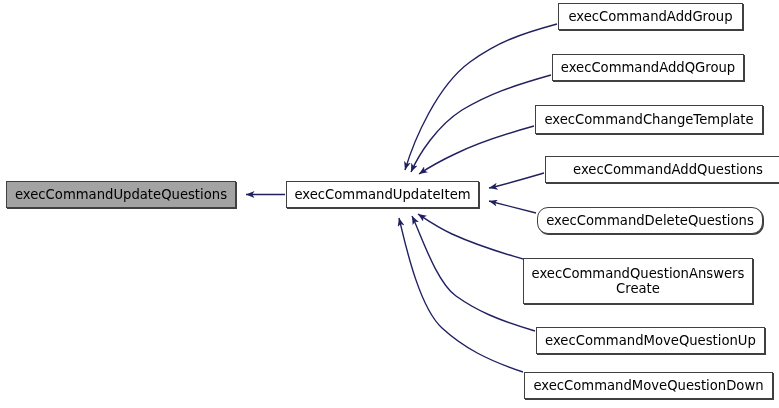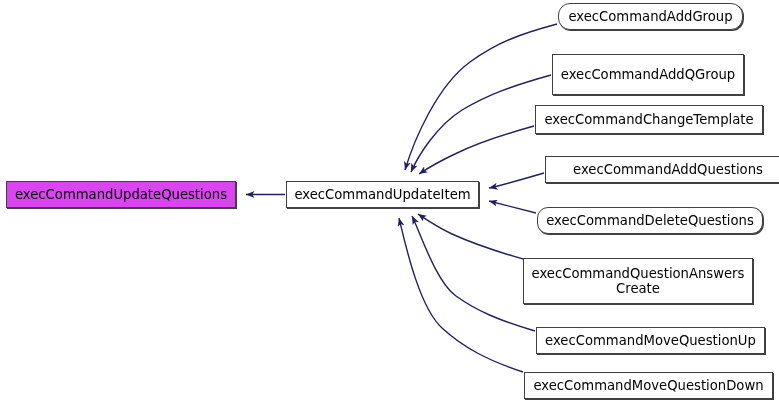--- a/index.html
+++ b/index.html
@@ -33,21 +33,21 @@
     line-height: 15px;
     display: flex;
     align-items: center;
     justify-content: center;
     text-align: center;
     white-space: pre-line;
     box-shadow: 1px 1px 0 0 #404040;
     z-index: 2;
   }
   .node.highlight {
-    background: #d946ef;
+    background: #a3a3a3;
   }
 </style>
 </head>
 <body>
 
 <div id="graph">
 
   <svg id="edge-layer" viewBox="0 0 779 408" width="779" height="408" xmlns="http://www.w3.org/2000/svg">
     <defs>
       <marker id="arrowhead" markerWidth="9" markerHeight="7" refX="8.5" refY="3.5" orient="auto" markerUnits="userSpaceOnUse">
@@ -93,25 +93,25 @@
   </svg>
 
   <div class="node highlight" style="left:6px; top:181px; width:230px; height:27px;">
     <span>execCommandUpdateQuestions</span>
   </div>
 
   <div class="node" style="left:286px; top:181px; width:193px; height:27px;justify-content:center;">
     <span>execCommandUpdateItem</span>
   </div>
 
-  <div class="node" style="left:558px; top:3px; width:185px; height:27px;border-radius:12px;">
+  <div class="node" style="left:558px; top:3px; width:185px; height:27px;">
     <span>execCommandAddGroup</span>
   </div>
 
-  <div class="node" style="left:552px; top:54px; width:192px; height:41px;text-align:right;">
+  <div class="node" style="left:552px; top:54px; width:192px; height:27px;text-align:right;">
     <span>execCommandAddQGroup</span>
   </div>
 
   <div class="node" style="left:535px; top:105px; width:228px; height:29px;">
     <span>execCommandChangeTemplate</span>
   </div>
 
   <div class="node" style="left:545px; top:156px; width:246px; height:27px;">
     <span>execCommandAddQuestions</span>
   </div>

